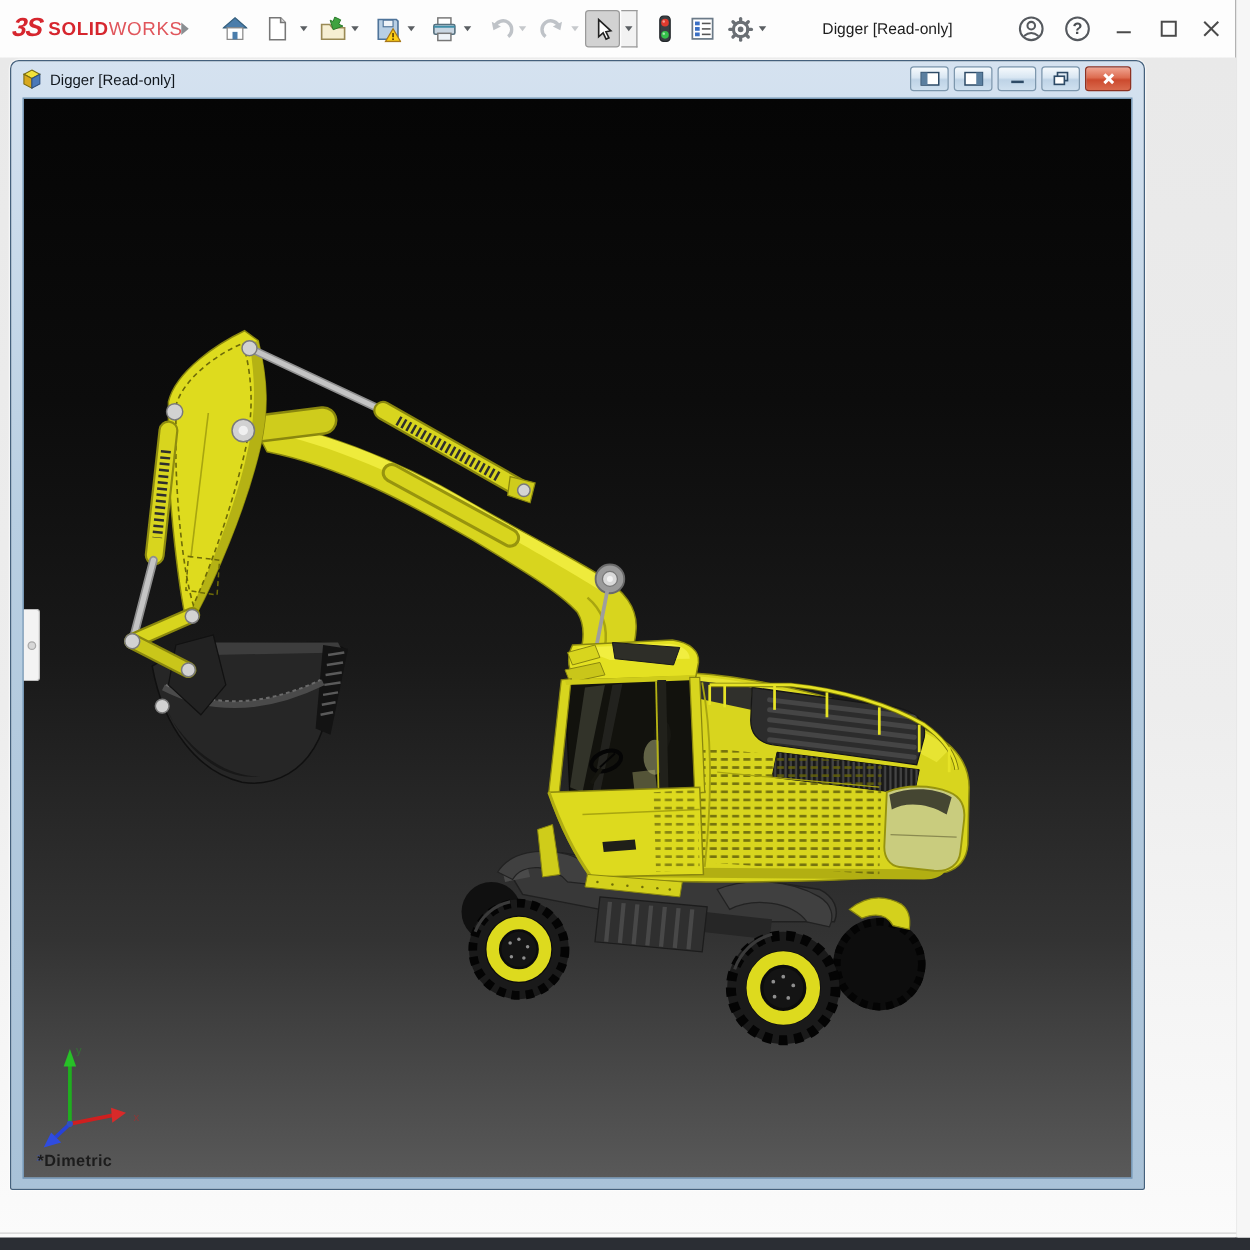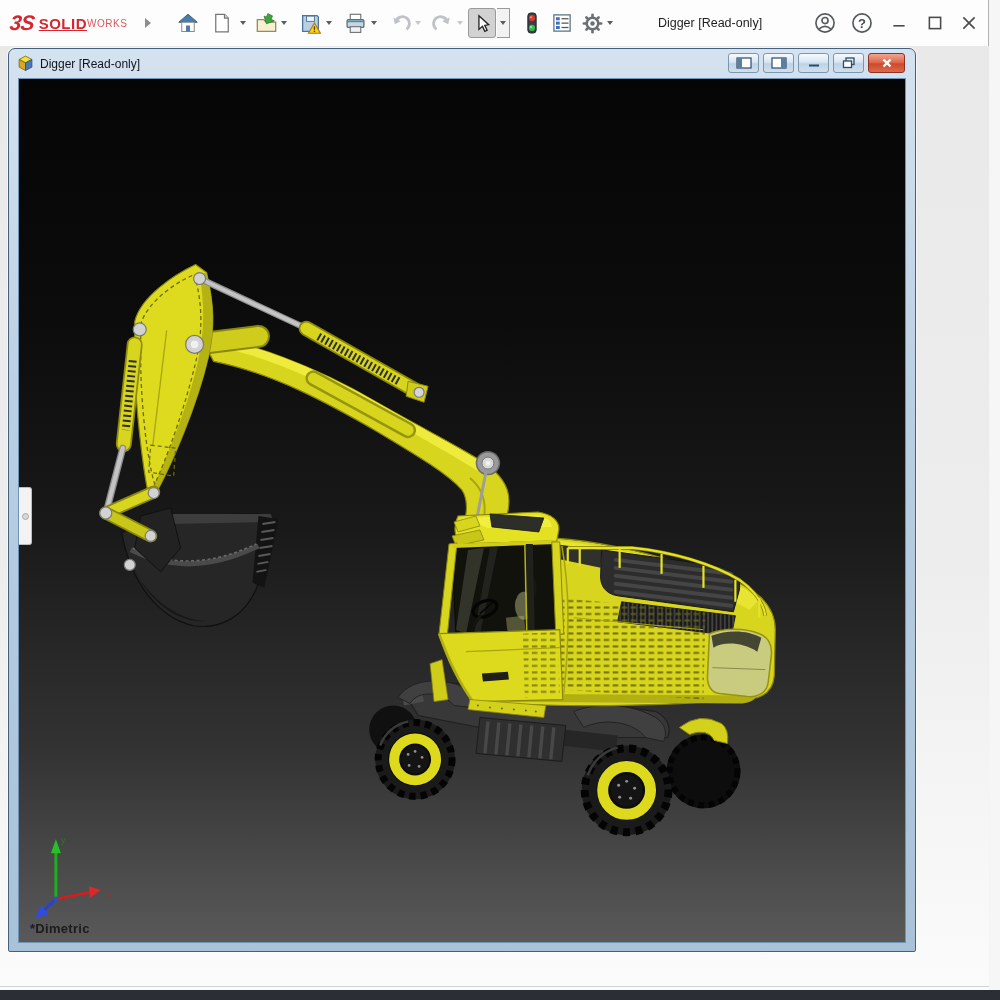--- a/index.html
+++ b/index.html
@@ -3,22 +3,22 @@
 <meta charset="utf-8">
 <style>
   * { margin:0; padding:0; box-sizing:border-box; }
   html,body { width:1000px; height:1000px; background:#f4f4f4; font-family:"Liberation Sans",sans-serif; overflow:hidden; }
   .app { position:absolute; left:0; top:0; width:989px; height:1000px; background:#fff; border-right:1px solid #b2b2b2; }
 
   
   .titlebar { position:absolute; left:0; top:0; width:100%; height:46px; background:#fdfdfd; }
   .logo { position:absolute; left:10px; top:12px; height:22px; display:flex; align-items:center; cursor:default; }
   .logo .mark { font-style:italic; font-weight:bold; font-size:21px; color:#d6262e; letter-spacing:-1px; transform:skewX(-8deg); margin-right:5px; }
-  .logo .solid { font-weight:bold; font-size:15px; color:#d6262e; letter-spacing:0.5px;text-decoration:underline; }
-  .logo .works { font-weight:normal; font-size:10px; color:#e0555b; letter-spacing:0.5px; }
+  .logo .solid { font-weight:bold; font-size:15px; color:#d6262e; letter-spacing:0.5px; }
+  .logo .works { font-weight:normal; font-size:15px; color:#e0555b; letter-spacing:0.5px; }
   .flyout { position:absolute; left:140px; top:14px; width:16px; height:18px; display:flex; align-items:center; justify-content:center; }
   .flyout .tri { width:0; height:0; border-left:6px solid #8a8e92; border-top:5px solid transparent; border-bottom:5px solid transparent; }
   .tbtn { position:absolute; top:9px; width:28px; height:28px; display:flex; align-items:center; justify-content:center; border-radius:3px; }
   .tbtn.pressed { background:#d2d2d2; border:1px solid #9a9a9a; }
   .caret { position:absolute; top:9px; width:13px; height:28px; display:flex; align-items:center; justify-content:center; }
   .caret .tri { width:0; height:0; border-top:4px solid #5a5e62; border-left:3.5px solid transparent; border-right:3.5px solid transparent; }
   .caret.dis .tri { border-top-color:#c6c9cc; }
   .caret.boxed { border:1px solid #9a9a9a; border-left:none; background:#f2f2f2; height:30px; top:8px; }
   .app-title { position:absolute; left:610px; top:0; width:200px; height:46px; display:flex; align-items:center; justify-content:center; font-size:12.5px; color:#1d1d1d; }
   .winctl { position:absolute; top:10px; width:26px; height:26px; display:flex; align-items:center; justify-content:center; }

